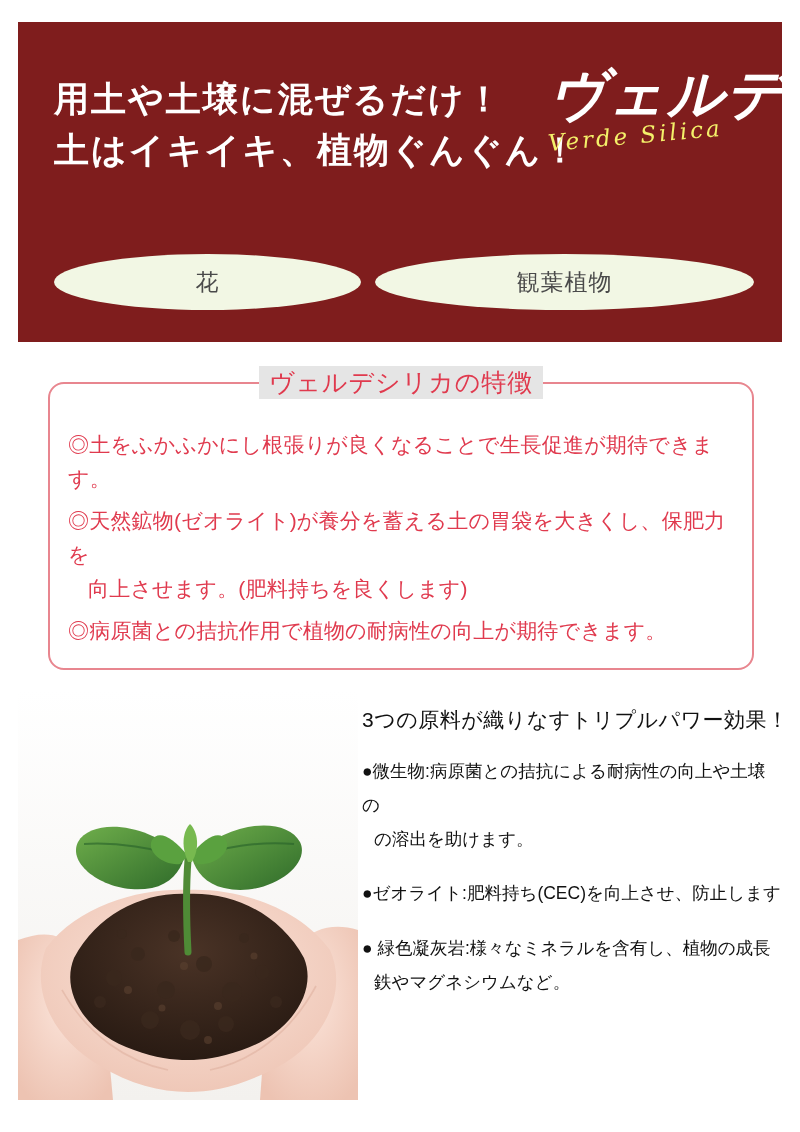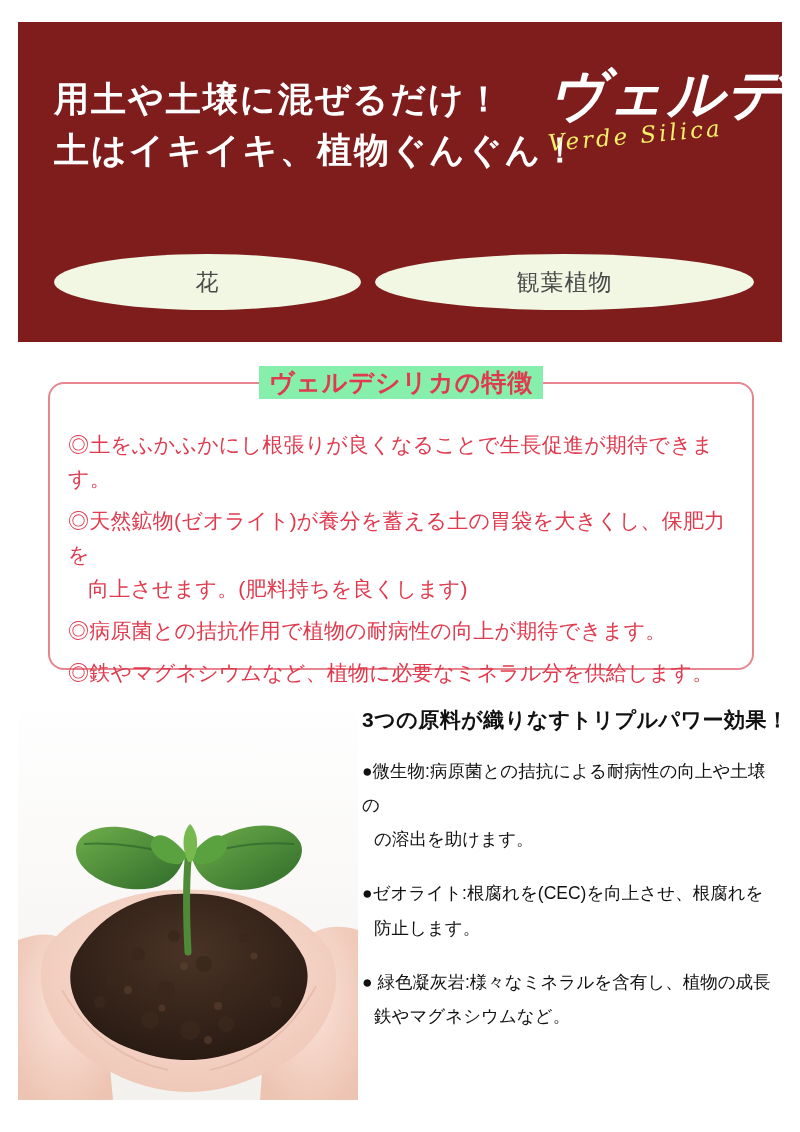--- a/index.html
+++ b/index.html
@@ -110,25 +110,25 @@
     justify-content: center;
     gap: 10px;
     pointer-events: none;
   }
   .title-rule {
     width: 42px;
     height: 2px;
     background: #e8868f;
   }
   .features-title {
-    background: #86efac;
+    background: #e5e5e5;
     padding: 0 10px;
     color: #e03a4e;
     font-size: 25px;
-    font-weight: bold;
+    font-weight: normal;
     letter-spacing: 1px;
     white-space: nowrap;
   }
   .features-list {
     position: absolute;
     left: 18px;
     top: 44px;
     right: 14px;
   }
   .feature-item {
@@ -157,21 +157,21 @@
   
   .right-col {
     position: absolute;
     left: 362px;
     top: 706px;
     width: 420px;
   }
   .power-title {
     color: #111111;
     font-size: 21px;
-    font-weight: bold;
+    font-weight: normal;
     letter-spacing: 0.5px;
     margin-bottom: 16px;
     white-space: nowrap;
   }
   .bullet {
     color: #111111;
     font-size: 17.5px;
     line-height: 1.95;
     margin-bottom: 6px;
     margin-top: 20px;
@@ -211,23 +211,20 @@
   <div class="features-list">
     <div class="feature-item">
       <span>◎土をふかふかにし根張りが良くなることで生長促進が期待できます。</span>
     </div>
     <div class="feature-item">
       <span>◎天然鉱物(ゼオライト)が養分を蓄える土の胃袋を大きくし、保肥力を</span>
       <span class="cont">向上させます。(肥料持ちを良くします)</span>
     </div>
     <div class="feature-item">
       <span>◎病原菌との拮抗作用で植物の耐病性の向上が期待できます。</span>
-    </div>
-    <div class="feature-item">
-      <span>◎鉄やマグネシウムなど、植物に必要なミネラル分を供給します。</span>
     </div>
   </div>
 </div>
 
 <div class="photo">
   <svg width="340" height="410" viewBox="0 0 340 410" xmlns="http://www.w3.org/2000/svg">
     <defs>
       <radialGradient id="skinG" cx="50%" cy="40%" r="70%">
         <stop offset="0%" stop-color="#fbe4da"></stop>
         <stop offset="100%" stop-color="#edc3b2"></stop>
@@ -305,21 +302,20 @@
 
 <div class="right-col">
   <div class="power-title">3つの原料が織りなすトリプルパワー効果！</div>
 
   <div class="bullet">
     <span>●微生物:病原菌との拮抗による耐病性の向上や土壌 の</span>
     <span class="cont">の溶出を助けます。</span>
   </div>
 
   <div class="bullet">
-    <span>●ゼオライト:根腐れを(CEC)を向上させ、根腐れを</span>
-    <span class="cont">防止します。</span>
+    <span>●ゼオライト:肥料持ち(CEC)を向上させ、防止します</span>
   </div>
 
   <div class="bullet">
     <span>● 緑色凝灰岩:様々なミネラルを含有し、植物の成長</span>
     <span class="cont">鉄やマグネシウムなど。</span>
   </div>
 </div>
 
 </body></html>

